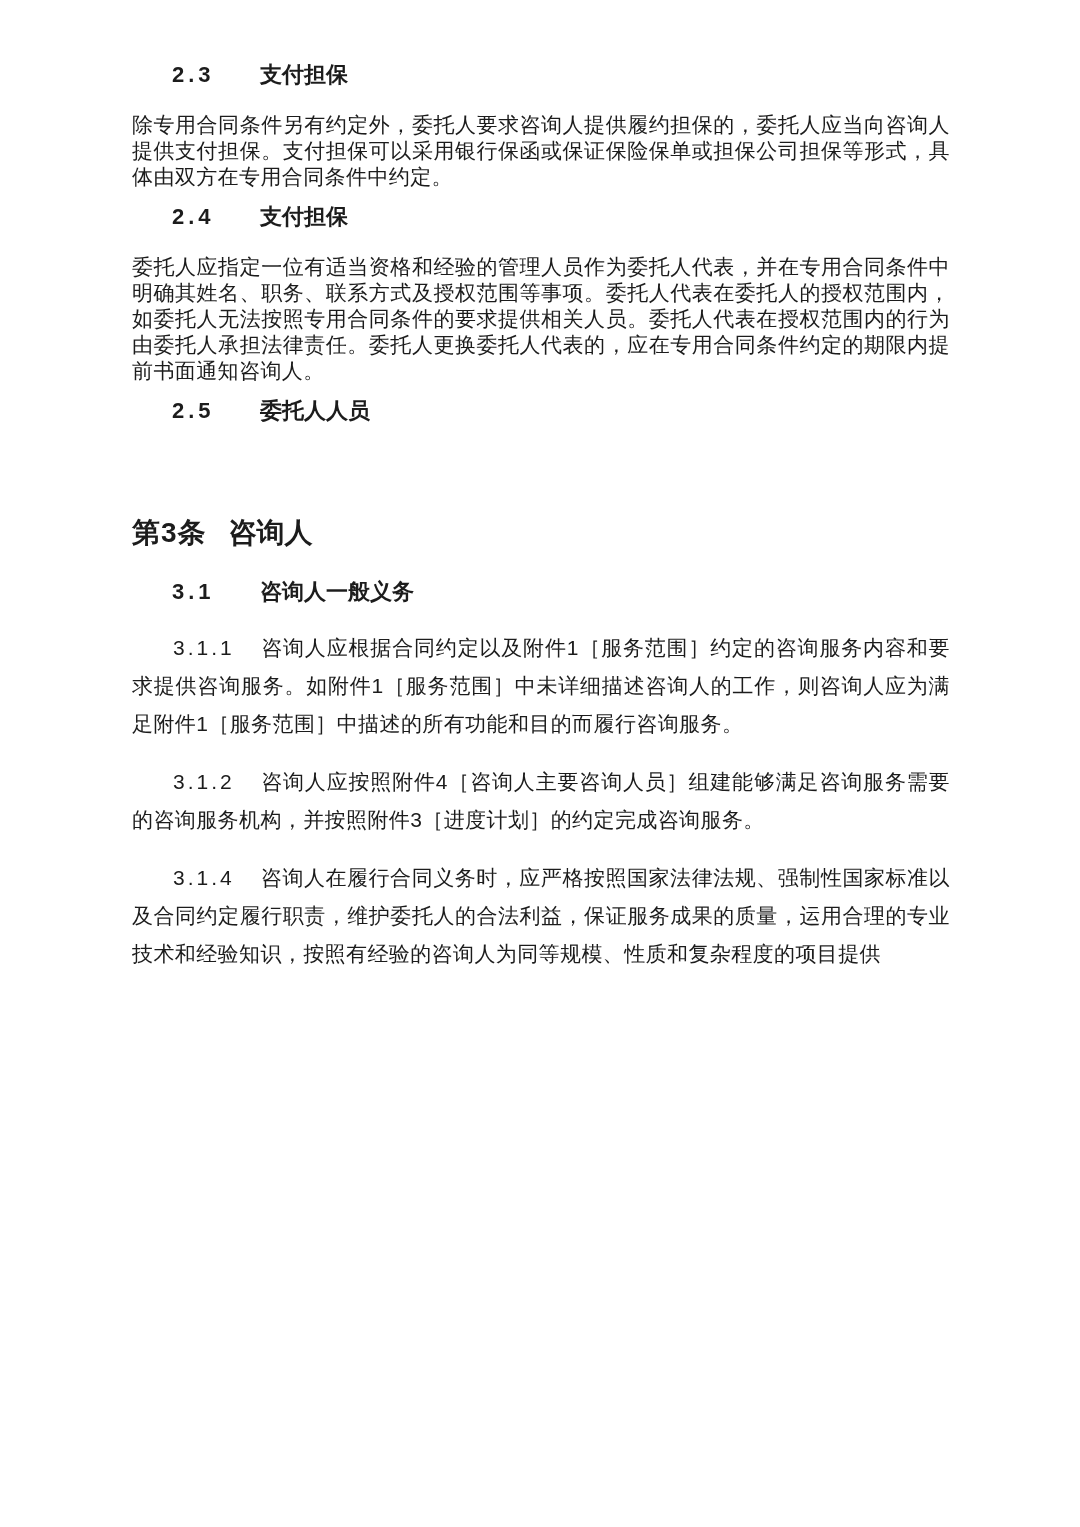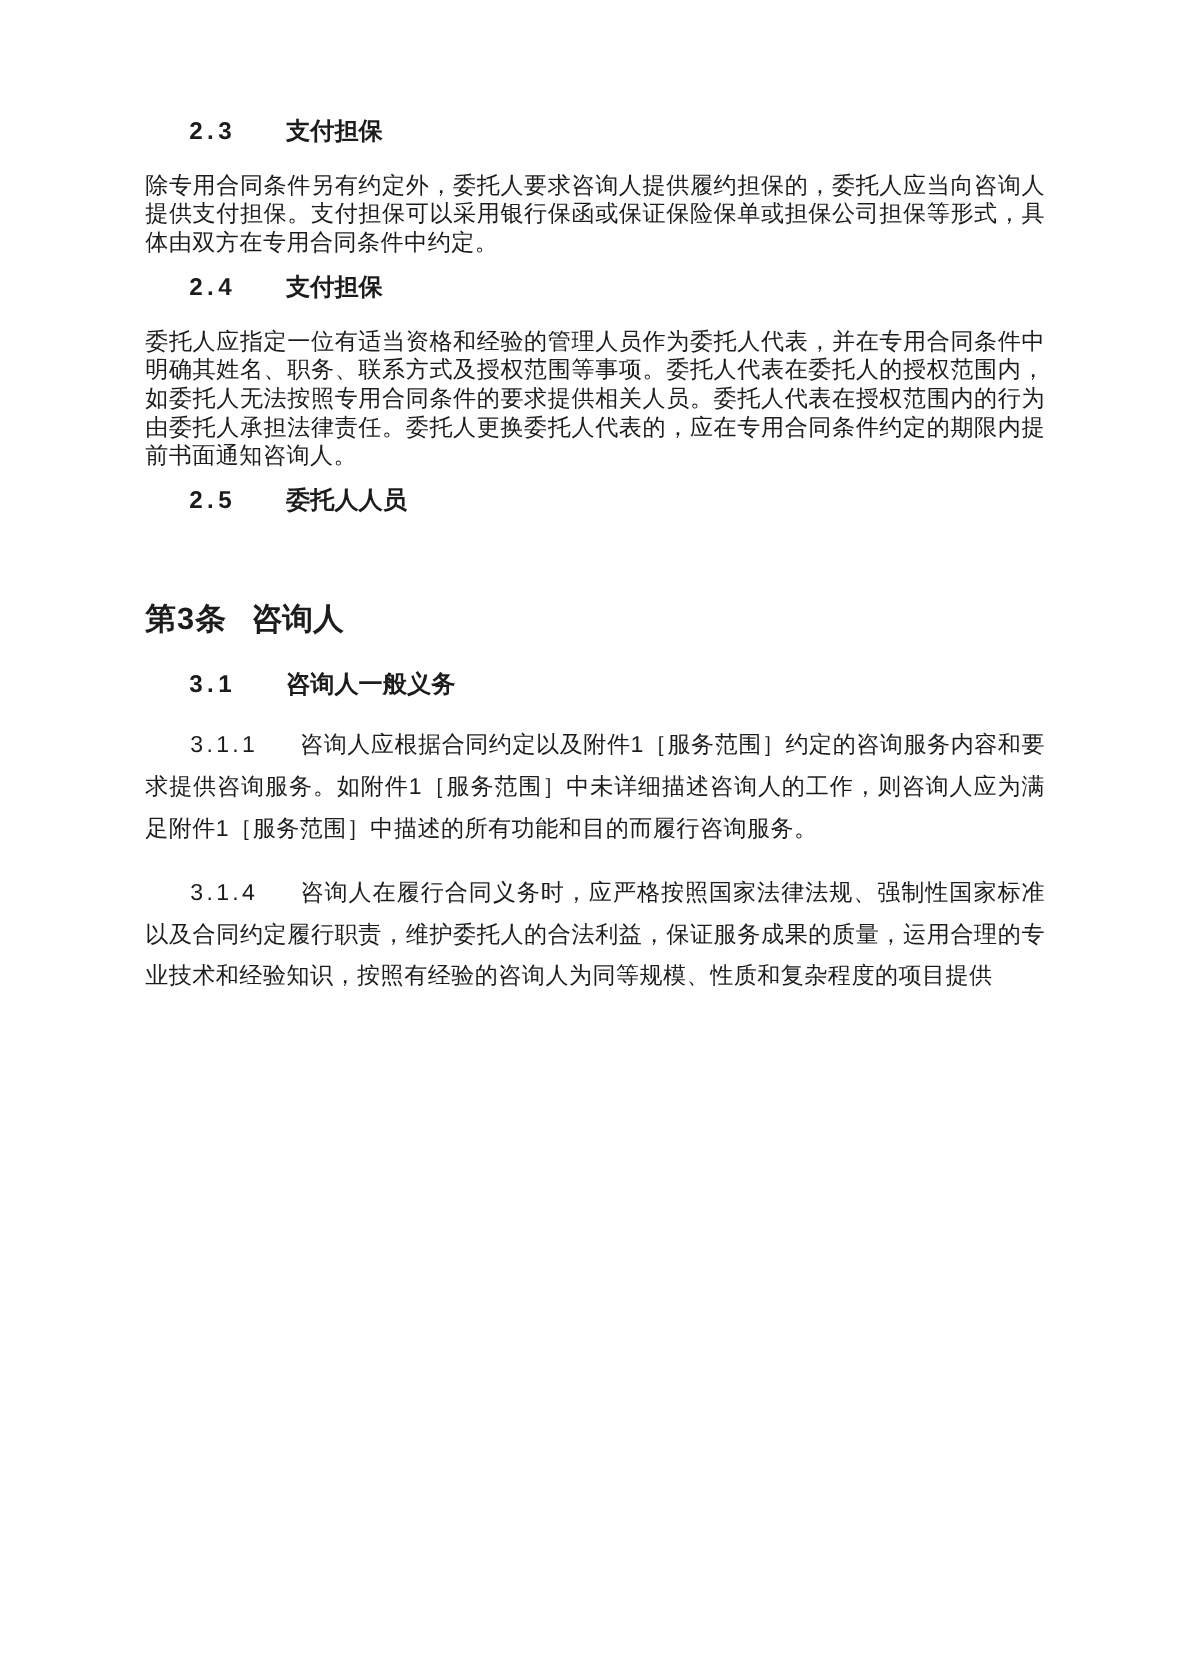--- a/index.html
+++ b/index.html
@@ -13,21 +13,21 @@
     height: 1527px;
     background: #ffffff;
     overflow: hidden;
     font-family: "Liberation Sans", "DejaVu Sans", sans-serif;
     color: #1c1c1c;
   }
   .content {
     box-sizing: border-box;
     width: 100%;
     height: 100%;
-    padding: 104px 130px 0 132px;
+    padding: 60px 130px 0 132px;
     display: flex;
     flex-direction: column;
   }
   
   .h2 {
     font-size: 22px;
     font-weight: 700;
     line-height: 30px;
     margin: 0 0 22px 40px;
     white-space: nowrap;
@@ -43,39 +43,39 @@
     line-height: 26px;
     letter-spacing: 0.4px;
     text-align: justify;
     margin: 0 0 12px 0;
   }
   
   .h1 {
     font-size: 28px;
     font-weight: 700;
     line-height: 38px;
-    margin: 52px 0 25px 0;
+    margin: 66px 0 25px 0;
     white-space: nowrap;
   }
   .h1 .num {
     margin-right: 22px;
     letter-spacing: 1px;
   }
   
   .clause {
     font-size: 21px;
     line-height: 38px;
     letter-spacing: 0.4px;
     text-align: justify;
     text-indent: 41px;
     margin: 0 0 20px 0;
   }
   .clause .num {
     letter-spacing: 3px;
-    margin-right: 38px;
+    margin-right: 26px;
   }
 </style>
 </head>
 <body>
 
 <div class="page">
   <div class="content">
 
     <div class="h2"><span class="num">2.3</span><span class="title">支付担保</span></div>
     <p class="body-p">除专用合同条件另有约定外，委托人要求咨询人提供履约担保的，委托人应当向咨询人提供支付担保。支付担保可以采用银行保函或保证保险保单或担保公司担保等形式，具体由双方在专用合同条件中约定。</p>
@@ -84,18 +84,19 @@
     <p class="body-p">委托人应指定一位有适当资格和经验的管理人员作为委托人代表，并在专用合同条件中明确其姓名、职务、联系方式及授权范围等事项。委托人代表在委托人的授权范围内，如委托人无法按照专用合同条件的要求提供相关人员。委托人代表在授权范围内的行为由委托人承担法律责任。委托人更换委托人代表的，应在专用合同条件约定的期限内提前书面通知咨询人。</p>
 
     <div class="h2"><span class="num">2.5</span><span class="title">委托人人员</span></div>
 
     <div class="h1"><span class="num">第3条</span><span class="title">咨询人</span></div>
 
     <div class="h2"><span class="num">3.1</span><span class="title">咨询人一般义务</span></div>
 
     <p class="clause"><span class="num">3.1.1</span><span class="txt">咨询人应根据合同约定以及附件1［服务范围］约定的咨询服务内容和要求提供咨询服务。如附件1［服务范围］中未详细描述咨询人的工作，则咨询人应为满足附件1［服务范围］中描述的所有功能和目的而履行咨询服务。</span></p>
 
+    <p class="clause"><span class="num">3.1.2</span><span class="txt">咨询人应按照附件4［咨询人主要咨询人员］组建能够满足咨询服务需要的咨询服务机构，并按照附件3［进度计划］的约定完成咨询服务。</span></p>
 
 
     <p class="clause"><span class="num">3.1.4</span><span class="txt">咨询人在履行合同义务时，应严格按照国家法律法规、强制性国家标准以及合同约定履行职责，维护委托人的合法利益，保证服务成果的质量，运用合理的专业技术和经验知识，按照有经验的咨询人为同等规模、性质和复杂程度的项目提供</span></p>
 
   </div>
 </div>
 
 </body></html>

